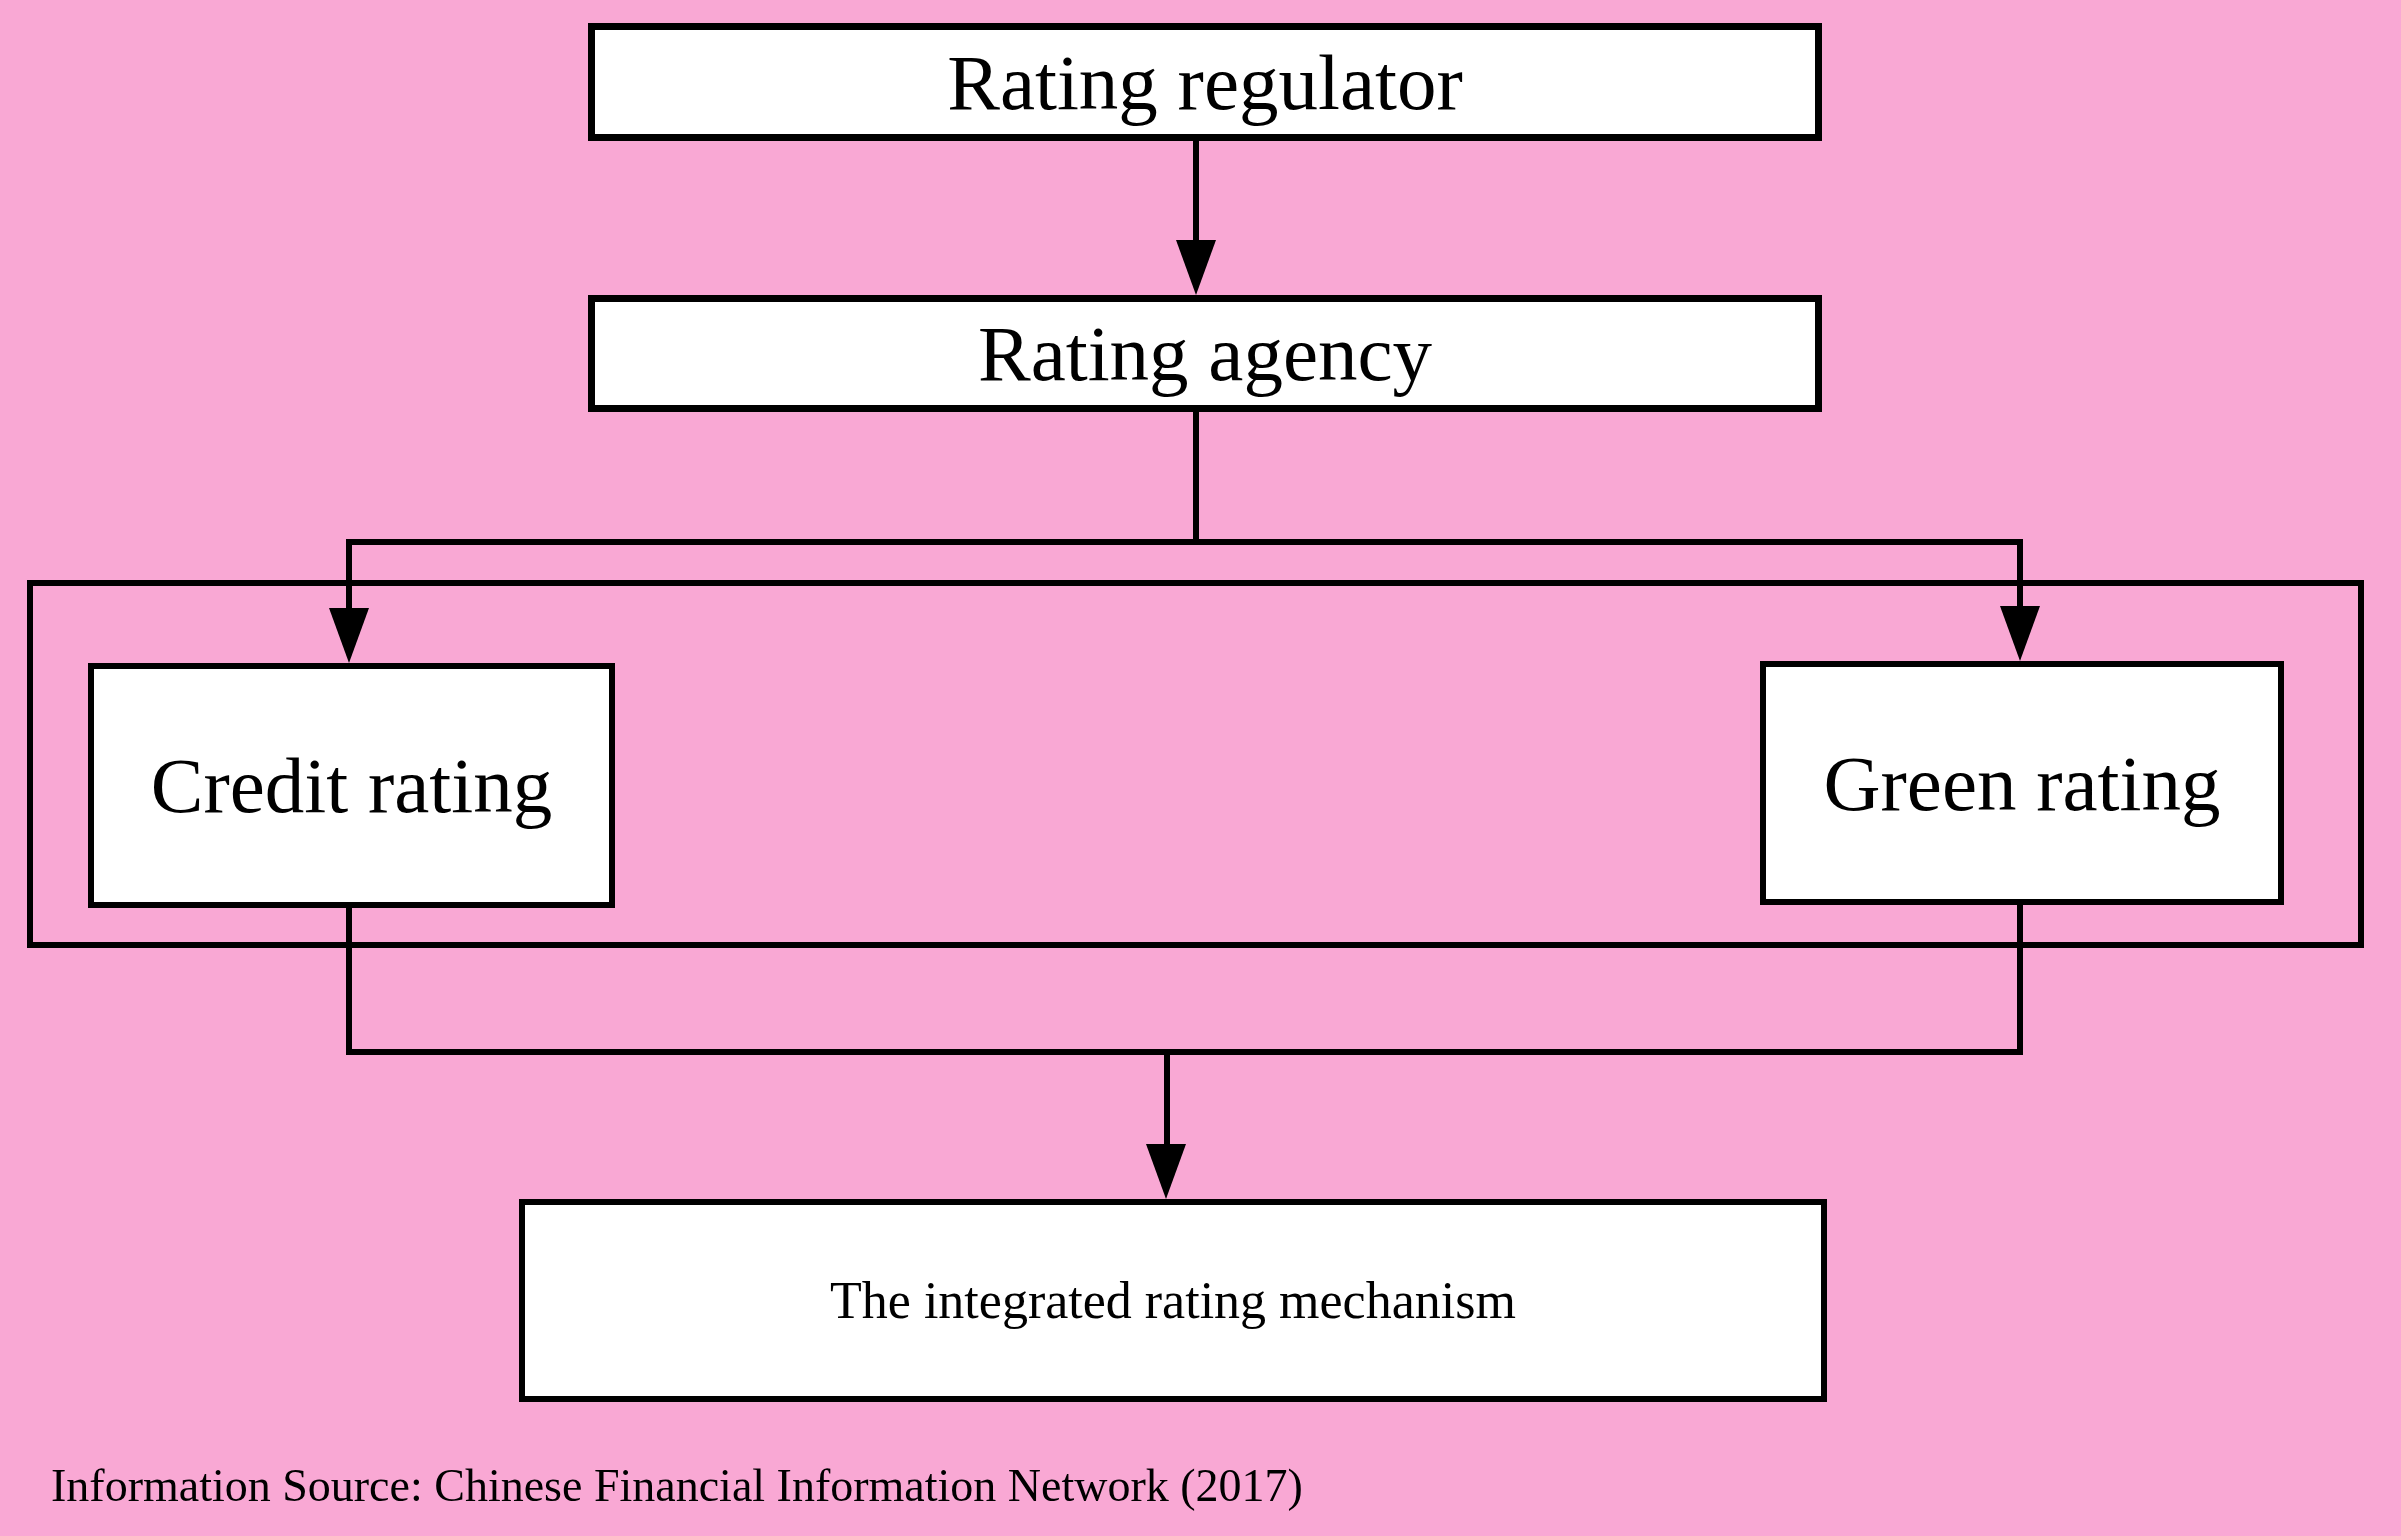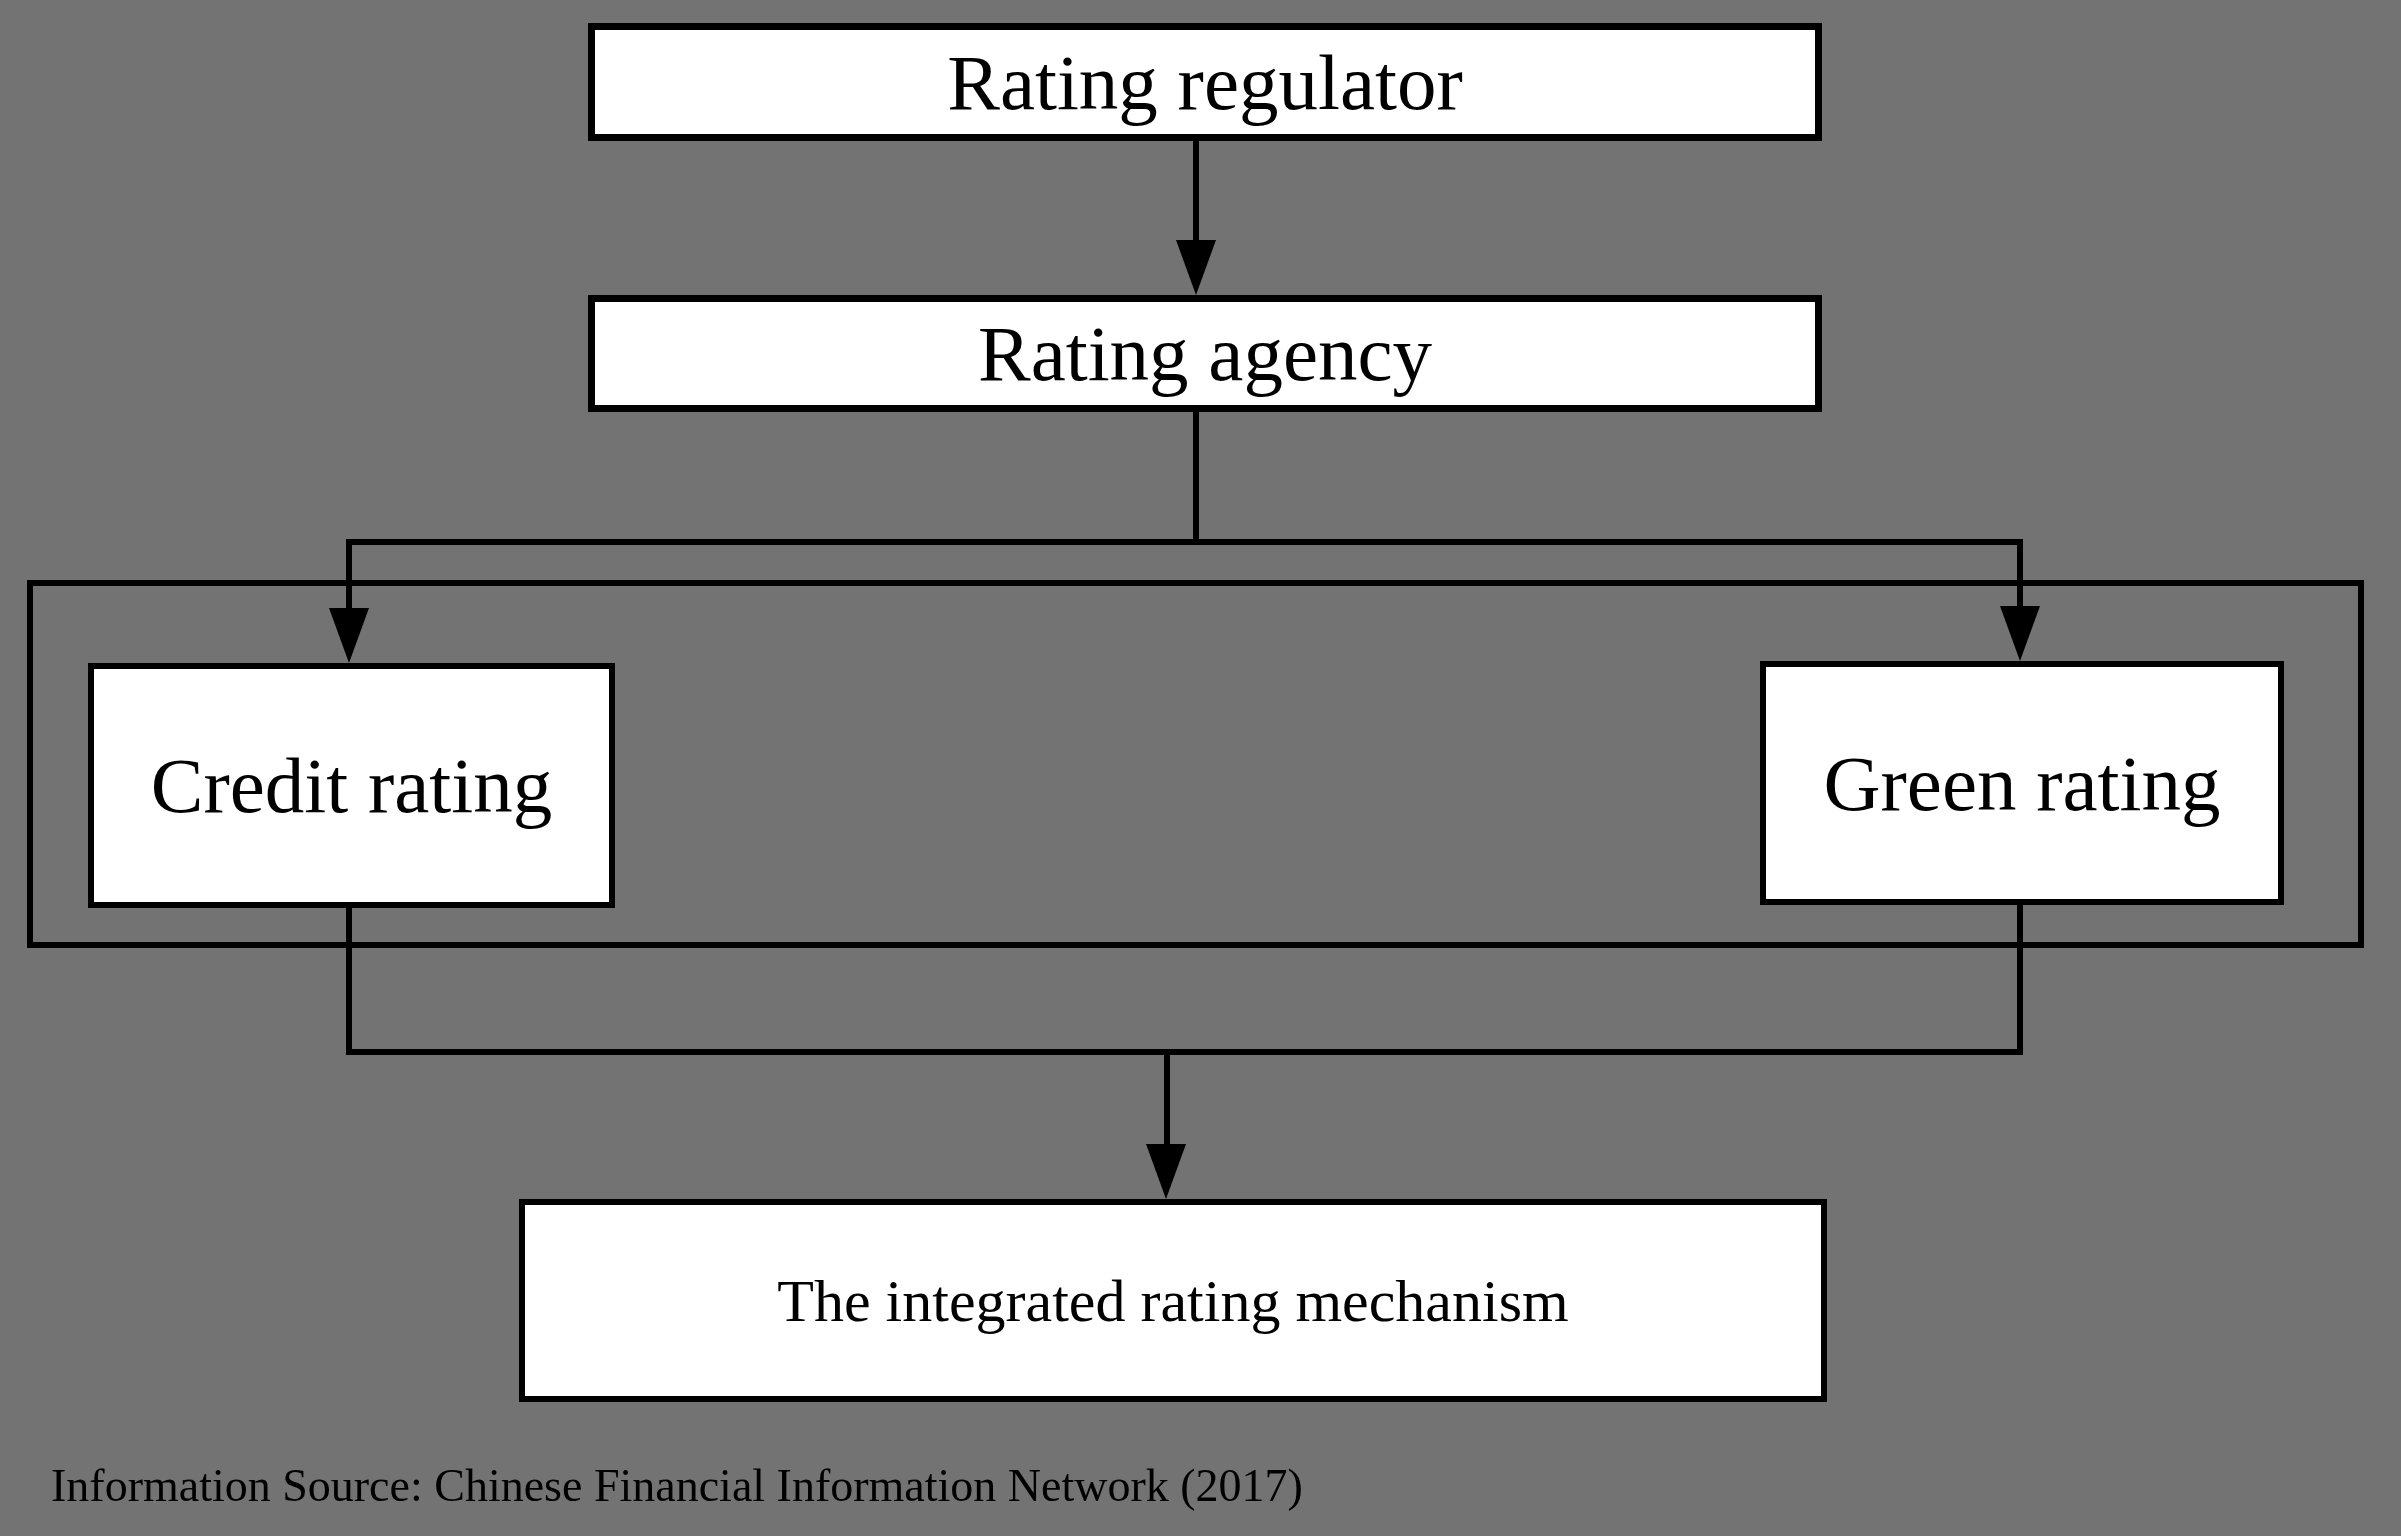--- a/index.html
+++ b/index.html
@@ -4,21 +4,21 @@
 <style>
   html, body {
     margin: 0;
     padding: 0;
     background: #ffffff;
   }
   .canvas {
     position: relative;
     width: 2401px;
     height: 1536px;
-    background: #737373;
+    background: #f9a8d4;
     font-family: "Liberation Serif", serif;
     color: #000000;
     overflow: hidden;
   }
   .node {
     position: absolute;
     box-sizing: border-box;
     border: 6.8px solid #000000;
     background: #ffffff;
     display: flex;
@@ -93,20 +93,20 @@
   </div>
 
   <div class="line" style="left:346px; top:906px; width:6px; height:149px;"></div>
   <div class="line" style="left:2017px; top:903px; width:6px; height:152px;"></div>
 
   <div class="line" style="left:346px; top:1049px; width:1677px; height:6px;"></div>
 
   <div class="line" style="left:1164px; top:1053px; width:6px; height:94px;"></div>
   <div class="arrowhead" style="left:1146px; top:1144px;"></div>
 
-  <div class="node" style="left:519px; top:1199px; width:1308px; height:203px; font-size:60px;">
+  <div class="node" style="left:519px; top:1199px; width:1308px; height:203px; font-size:52px;">
     <span>The integrated rating mechanism</span>
   </div>
 
   <div class="caption" style="left:51px; top:1458px;">Information Source: Chinese Financial Information Network (2017)</div>
 
 </div>
 
 
 </body></html>

